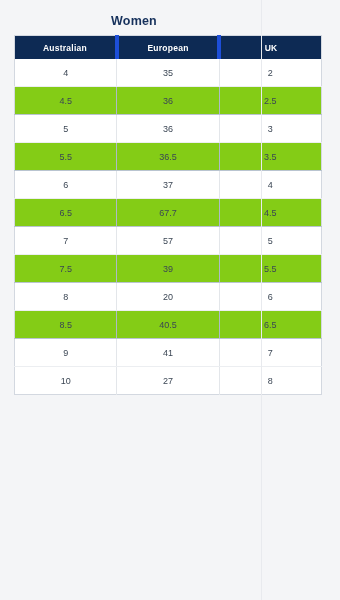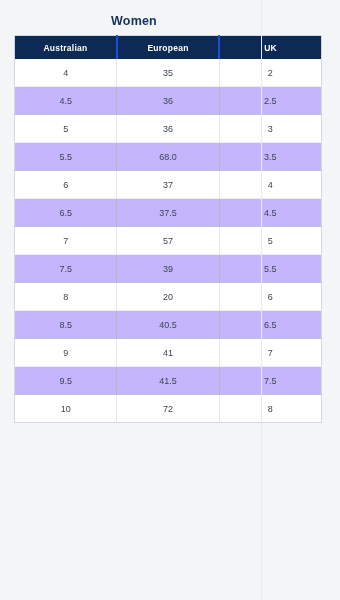--- a/index.html
+++ b/index.html
@@ -51,21 +51,21 @@
   table.size-table thead th {
     background: #0d2a54;
     color: #ffffff;
     font-size: 8.5px;
     font-weight: bold;
     letter-spacing: 0.25px;
     height: 23px;
     padding: 0;
     text-align: center;
     vertical-align: middle;
-    border-right: 2px solid #1d4ed8;
+    border-right: 4px solid #1d4ed8;
   }
   table.size-table thead th:last-child {
     border-right: none;
   }
 
   table.size-table tbody td {
     font-size: 9px;
     color: #3b4654;
     height: 27px;
     padding: 0;
@@ -78,21 +78,21 @@
     border-right: none;
   }
   table.size-table tbody tr:last-child td {
     border-bottom: none;
   }
 
   table.size-table tbody tr.odd td {
     background: #ffffff;
   }
   table.size-table tbody tr.even td {
-    background: #c4b5fd;
+    background: #84cc16;
     border-bottom-color: #b9c4d0;
     border-right-color: #aeb9c7;
   }
 
   .scroll-hint {
     position: absolute;
     top: 0;
     right: 6px;
     width: 1px;
     height: 600px;
@@ -126,31 +126,31 @@
             <td>36</td>
             <td>2.5</td>
           </tr>
           <tr class="odd">
             <td>5</td>
             <td>36</td>
             <td>3</td>
           </tr>
           <tr class="even">
             <td>5.5</td>
-            <td>68.0</td>
+            <td>36.5</td>
             <td>3.5</td>
           </tr>
           <tr class="odd">
             <td>6</td>
             <td>37</td>
             <td>4</td>
           </tr>
           <tr class="even">
             <td>6.5</td>
-            <td>37.5</td>
+            <td>67.7</td>
             <td>4.5</td>
           </tr>
           <tr class="odd">
             <td>7</td>
             <td>57</td>
             <td>5</td>
           </tr>
           <tr class="even">
             <td>7.5</td>
             <td>39</td>
@@ -164,28 +164,23 @@
           <tr class="even">
             <td>8.5</td>
             <td>40.5</td>
             <td>6.5</td>
           </tr>
           <tr class="odd">
             <td>9</td>
             <td>41</td>
             <td>7</td>
           </tr>
-          <tr class="even">
-            <td>9.5</td>
-            <td>41.5</td>
-            <td>7.5</td>
-          </tr>
           <tr class="odd">
             <td>10</td>
-            <td>72</td>
+            <td>27</td>
             <td>8</td>
           </tr>
         </tbody>
     </table>
   </div>
 
   <div class="scroll-hint"></div>
 
 </div>
 

